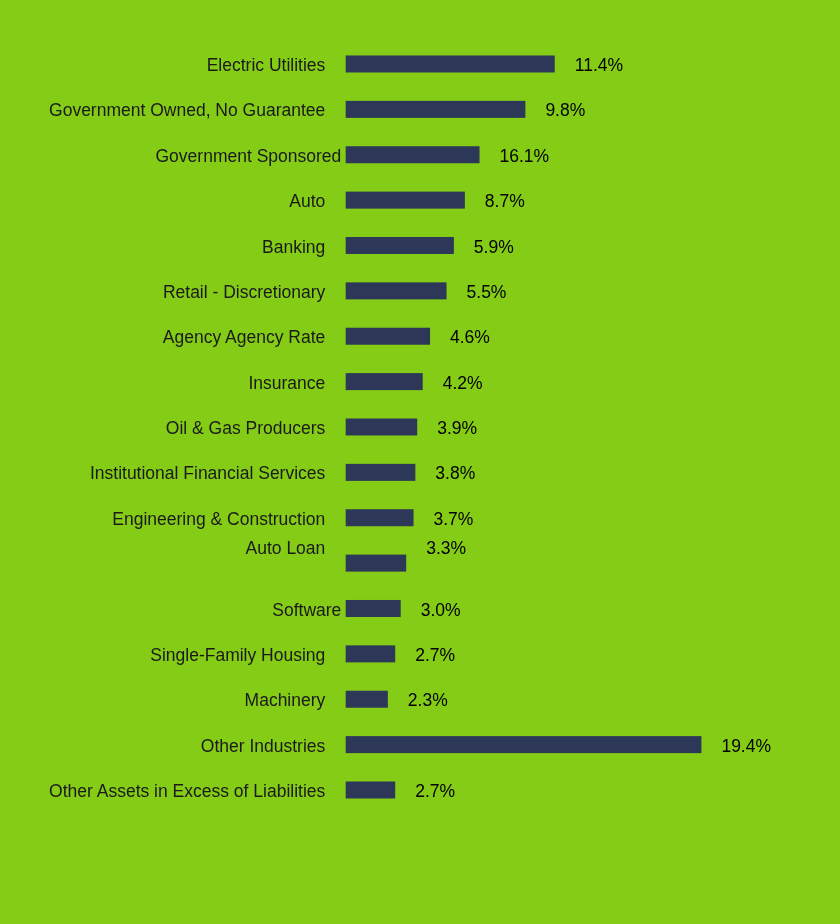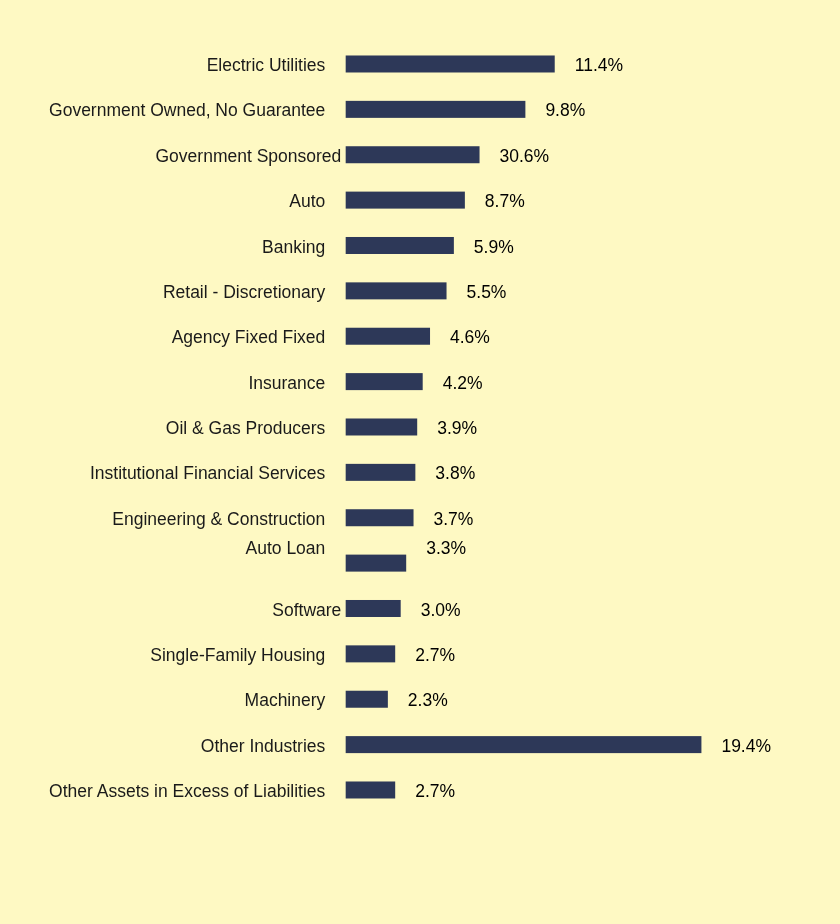--- a/index.html
+++ b/index.html
@@ -48,21 +48,21 @@
     transform: translateZ(0);
     font-size: 17.5px;
     line-height: 45.375px;
     color: #000000;
     white-space: nowrap;
   }
 </style>
 </head>
 <body style="background: rgb(240, 241, 243);">
 
-<div id="chart" style="background: #fef9c3;">
+<div id="chart" style="background: #84cc16;">
 
   <svg id="plot-area" width="840" height="924" viewBox="0 0 840 924" xmlns="http://www.w3.org/2000/svg">
     <rect class="bar" x="345.68" y="55.49" width="209.0418" height="17" fill="#2d3858"></rect>
     <rect class="bar" x="345.68" y="100.86500000000001" width="179.70260000000002" height="17" fill="#2d3858"></rect>
     <rect class="bar" x="345.68" y="146.24" width="133.8601" height="17" fill="#2d3858"></rect>
     <rect class="bar" x="345.68" y="191.615" width="119.1905" height="17" fill="#2d3858"></rect>
     <rect class="bar" x="345.68" y="236.99" width="108.1883" height="17" fill="#2d3858"></rect>
     <rect class="bar" x="345.68" y="282.365" width="100.8535" height="17" fill="#2d3858"></rect>
     <rect class="bar" x="345.68" y="327.74" width="84.35019999999999" height="17" fill="#2d3858"></rect>
     <rect class="bar" x="345.68" y="373.115" width="77.0154" height="17" fill="#2d3858"></rect>
@@ -80,36 +80,36 @@
   <div class="row" style="top: 43px;">
     <div class="cat-label" style="color: rgb(26, 26, 26);">Electric Utilities</div>
     <div class="val-label" style="left: 574.722px; color: rgb(0, 0, 0);">11.4%</div>
   </div>
   <div class="row" style="top: 88.375px;">
     <div class="cat-label" style="color: rgb(26, 26, 26);">Government Owned, No Guarantee</div>
     <div class="val-label" style="left: 545.383px; color: rgb(0, 0, 0);">9.8%</div>
   </div>
   <div class="row" style="top: 133.75px; padding-left: 16px;">
     <div class="cat-label" style="color: rgb(26, 26, 26);">Government Sponsored</div>
-    <div class="val-label" style="left: 499.54px; color: rgb(0, 0, 0);">30.6%</div>
+    <div class="val-label" style="left: 499.54px; color: rgb(0, 0, 0);">16.1%</div>
   </div>
   <div class="row" style="top: 179.125px;">
     <div class="cat-label" style="color: rgb(26, 26, 26);">Auto</div>
     <div class="val-label" style="left: 484.87px; color: rgb(0, 0, 0);">8.7%</div>
   </div>
   <div class="row" style="top: 224.5px;">
     <div class="cat-label" style="color: rgb(26, 26, 26);">Banking</div>
     <div class="val-label" style="left: 473.868px; color: rgb(0, 0, 0);">5.9%</div>
   </div>
   <div class="row" style="top: 269.875px;">
     <div class="cat-label" style="color: rgb(26, 26, 26);">Retail - Discretionary</div>
     <div class="val-label" style="left: 466.534px; color: rgb(0, 0, 0);">5.5%</div>
   </div>
   <div class="row" style="top: 315.25px;">
-    <div class="cat-label" style="color: rgb(26, 26, 26);">Agency Fixed Fixed</div>
+    <div class="cat-label" style="color: rgb(26, 26, 26);">Agency Agency Rate</div>
     <div class="val-label" style="left: 450.03px; color: rgb(0, 0, 0);">4.6%</div>
   </div>
   <div class="row" style="top: 360.625px;">
     <div class="cat-label" style="color: rgb(26, 26, 26);">Insurance</div>
     <div class="val-label" style="left: 442.695px; color: rgb(0, 0, 0);">4.2%</div>
   </div>
   <div class="row" style="top: 406px;">
     <div class="cat-label" style="color: rgb(26, 26, 26);">Oil &amp; Gas Producers</div>
     <div class="val-label" style="left: 437.194px; color: rgb(0, 0, 0);">3.9%</div>
   </div>

